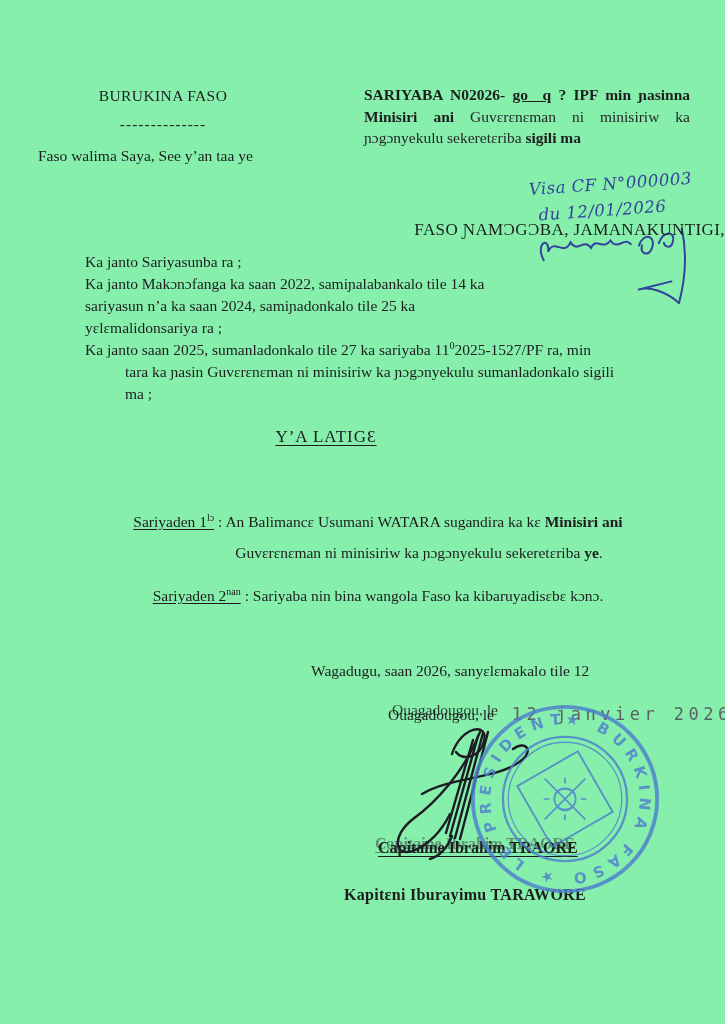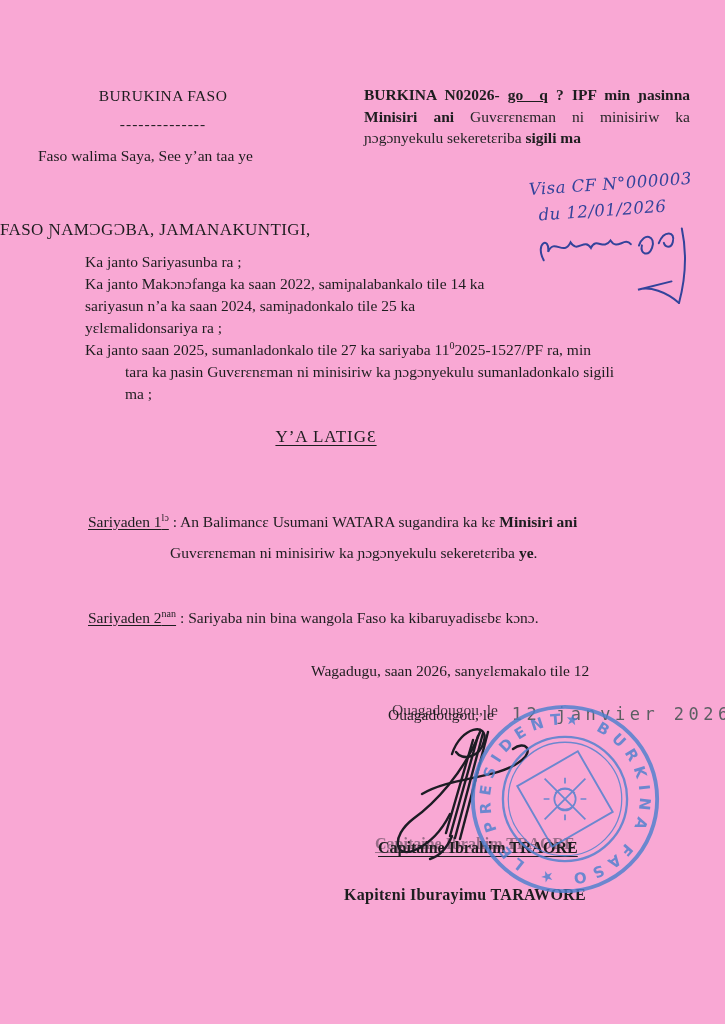--- a/index.html
+++ b/index.html
@@ -1,17 +1,17 @@
 <!DOCTYPE html>
 <html><head>
 <meta charset="utf-8">
 <style>
   html,body{margin:0;padding:0;background:#e8e8e8;}
   .page{
-    position:relative;width:725px;height:1024px;background:#f9a8d4;
+    position:relative;width:725px;height:1024px;background:#86efac;
     font-family:"Liberation Serif","DejaVu Serif",serif;color:#1d1d1f;
     overflow:hidden;margin:0 auto;
   }
   .abs{position:absolute;}
   .b{font-weight:bold;}
   .u{text-decoration:underline;}
   
   .hdr-left{left:38px;top:86px;width:290px;font-size:15.5px;line-height:20px;}
   .hdr-left .country{text-align:center;width:250px;letter-spacing:.4px;}
   .hdr-left .divider{text-align:center;width:250px;margin-top:8px;letter-spacing:1px;}
@@ -19,33 +19,33 @@
   
   .hdr-right{left:364px;top:84px;width:326px;font-size:15.5px;line-height:21.5px;text-align:justify;}
   .hdr-right .lt{font-weight:normal;color:#262628;}
   
   .visa{left:533px;top:170px;width:200px;transform:rotate(-4deg);
         font-family:"DejaVu Serif",serif;font-style:italic;font-size:16.5px;
         color:#33439b;line-height:26px;letter-spacing:.5px;}
   .visa .l2{margin-left:8px;}
   .visa svg{display:block;margin-top:2px;}
   
-  .doc-title{left:0;top:220px;width:725px;text-align:left;font-size:17px;letter-spacing:.4px;}
+  .doc-title{left:0;top:220px;width:725px;text-align:right;font-size:17px;letter-spacing:.4px;}
   
   .preamble{left:85px;top:251px;width:590px;font-size:15.5px;line-height:22px;}
   .preamble .ind{margin-left:40px;}
   sup{font-size:10px;vertical-align:super;line-height:0;}
   
   .decree{left:0;top:427px;width:652px;text-align:center;font-size:17px;letter-spacing:1px;}
   .decree span{text-decoration:underline;text-underline-offset:3px;}
   
-  .article{font-size:15.5px;line-height:22px;}
+  .article{font-size:15.5px;line-height:22px;text-align:center;}
   .a1{left:88px;top:511px;width:580px;}
   .a1 .line2{margin-left:82px;margin-top:9px;}
-  .a2{left:88px;top:607px;width:580px;}
+  .a2{left:88px;top:585px;width:580px;}
   .art-label{text-decoration:underline;text-underline-offset:2px;}
   
   .dateline{left:311px;top:662px;font-size:15.5px;}
   
   .place-block{left:388px;top:704px;font-size:15.5px;white-space:nowrap;}
   .place-ghost{position:absolute;left:4px;top:-5px;opacity:.85;}
   .stamp-date{font-family:"DejaVu Sans Mono",monospace;font-size:17px;letter-spacing:4.5px;
               color:#5c5f63;margin-left:14px;}
   
   .signature{left:392px;top:718px;z-index:4;}
@@ -61,21 +61,21 @@
 
 <div class="page">
 
   <div class="abs hdr-left">
     <div class="country">BURUKINA FASO</div>
     <div class="divider">--------------</div>
     <div class="motto">Faso walima Saya, See y’an taa ye</div>
   </div>
 
   <div class="abs hdr-right">
-    <span class="b">BURKINA N02026-</span>
+    <span class="b">SARIYABA N02026-</span>
     <span class="b u">go&nbsp;&nbsp;q</span>
     <span class="b">? IPF min ɲasinna Minisiri ani</span>
     <span class="lt">Guvɛrɛnɛman ni minisiriw ka ɲɔgɔnyekulu sekeretɛriba</span>
     <span class="b">sigili ma</span>
   </div>
 
   <div class="abs visa">
     <div>Visa CF N°000003</div>
     <div class="l2">du 12/01/2026</div>
     <svg width="180" height="100" viewBox="0 0 180 100">

